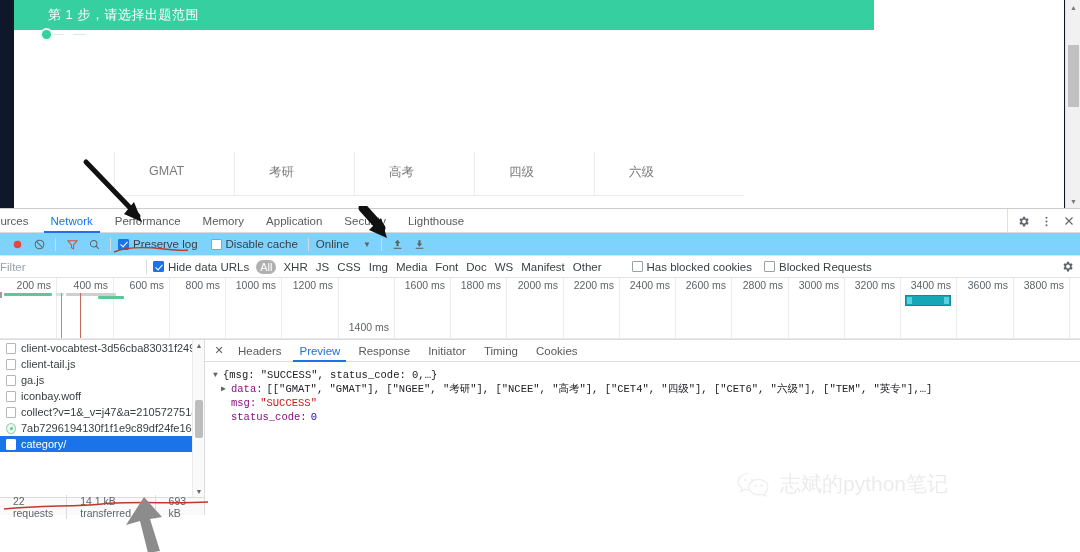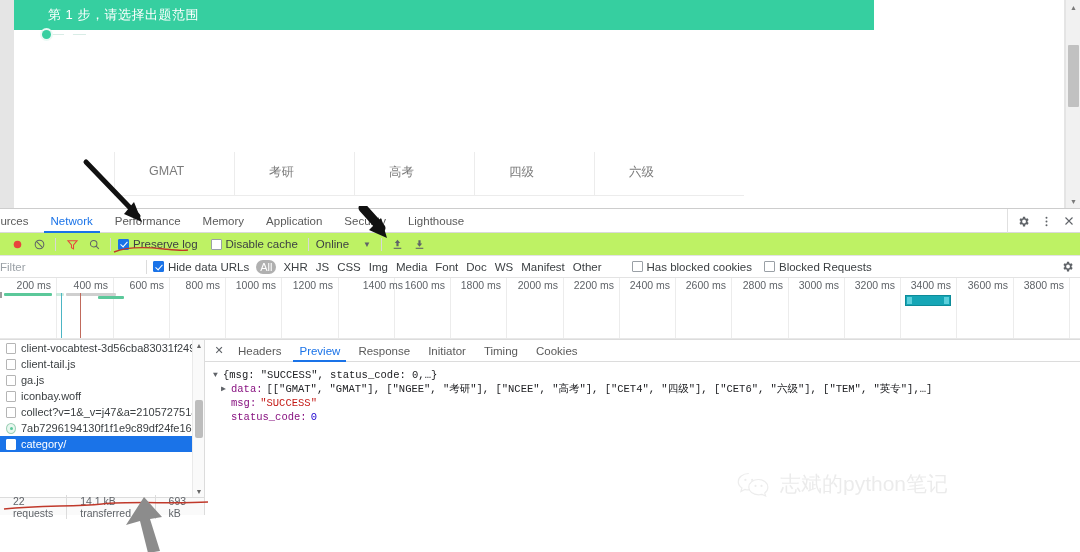--- a/index.html
+++ b/index.html
@@ -7,21 +7,21 @@
     width: 1080px; height: 552px;
     font-family: "Liberation Sans", "DejaVu Sans", sans-serif;
     background: #ffffff;
     overflow: hidden;
   }
   #root { position: relative; width: 1080px; height: 552px; }
 
   
   .webpage {
     position: absolute; left: 0; top: 0; width: 1080px; height: 208px;
-    background: #e5e5e5;
+    background: #0f172a;
     overflow: hidden;
   }
   .page-canvas {
     position: absolute; left: 14px; top: 0; width: 1050px; height: 208px;
     background: #ffffff;
   }
   .green-header {
     position: absolute; left: 14px; top: 0; width: 860px; height: 30px;
     background: #36cfa0;
   }
@@ -112,21 +112,21 @@
     padding-left: 8px; border-left: 1px solid #e0e0e0;
   }
   .tb-ic { width: 14px; height: 14px; color: #5f6368; display:flex; align-items:center; justify-content:center; }
 
   
   .dt-controls {
     position: relative; height: 23px; width: 100%;
     border-bottom: 1px solid #e3e3e3;
     display: flex; align-items: center; gap: 0;
     padding-left: 6px;
-    background: #bef264;
+    background: #7dd3fc;
   }
   .ctrl-ic { width: 22px; height: 20px; display: flex; align-items: center; justify-content: center; }
   .vsep { width: 1px; height: 13px; background: #d8d8d8; margin: 0 5px; }
   .cb-row { display: flex; align-items: center; gap: 4px; font-size: 11.5px; color: #3c4043; white-space: nowrap; }
   .cb {
     width: 11px; height: 11px; border: 1px solid #9aa0a6; border-radius: 1px;
     background: #fff; display: inline-block; position: relative; flex: none;
   }
   .cb.checked { background: #1a73e8; border-color: #1a73e8; }
   .cb.checked::after {
@@ -467,21 +467,21 @@
           <div class="ov-label" style="left: 113px;">400 ms</div>
           <div class="ov-tick" style="left: 169px;"></div>
           <div class="ov-label" style="left: 169px;">600 ms</div>
           <div class="ov-tick" style="left: 225px;"></div>
           <div class="ov-label" style="left: 225px;">800 ms</div>
           <div class="ov-tick" style="left: 281px;"></div>
           <div class="ov-label" style="left: 281px;">1000 ms</div>
           <div class="ov-tick" style="left: 338px;"></div>
           <div class="ov-label" style="left: 338px;">1200 ms</div>
           <div class="ov-tick" style="left: 394px;"></div>
-          <div class="ov-label" style="left: 408px;">1400 ms</div>
+          <div class="ov-label" style="left: 394px; margin-top: 42px;">1400 ms</div>
           <div class="ov-tick" style="left: 450px;"></div>
           <div class="ov-label" style="left: 450px;">1600 ms</div>
           <div class="ov-tick" style="left: 506px;"></div>
           <div class="ov-label" style="left: 506px;">1800 ms</div>
           <div class="ov-tick" style="left: 563px;"></div>
           <div class="ov-label" style="left: 563px;">2000 ms</div>
           <div class="ov-tick" style="left: 619px;"></div>
           <div class="ov-label" style="left: 619px;">2200 ms</div>
           <div class="ov-tick" style="left: 675px;"></div>
           <div class="ov-label" style="left: 675px;">2400 ms</div>

